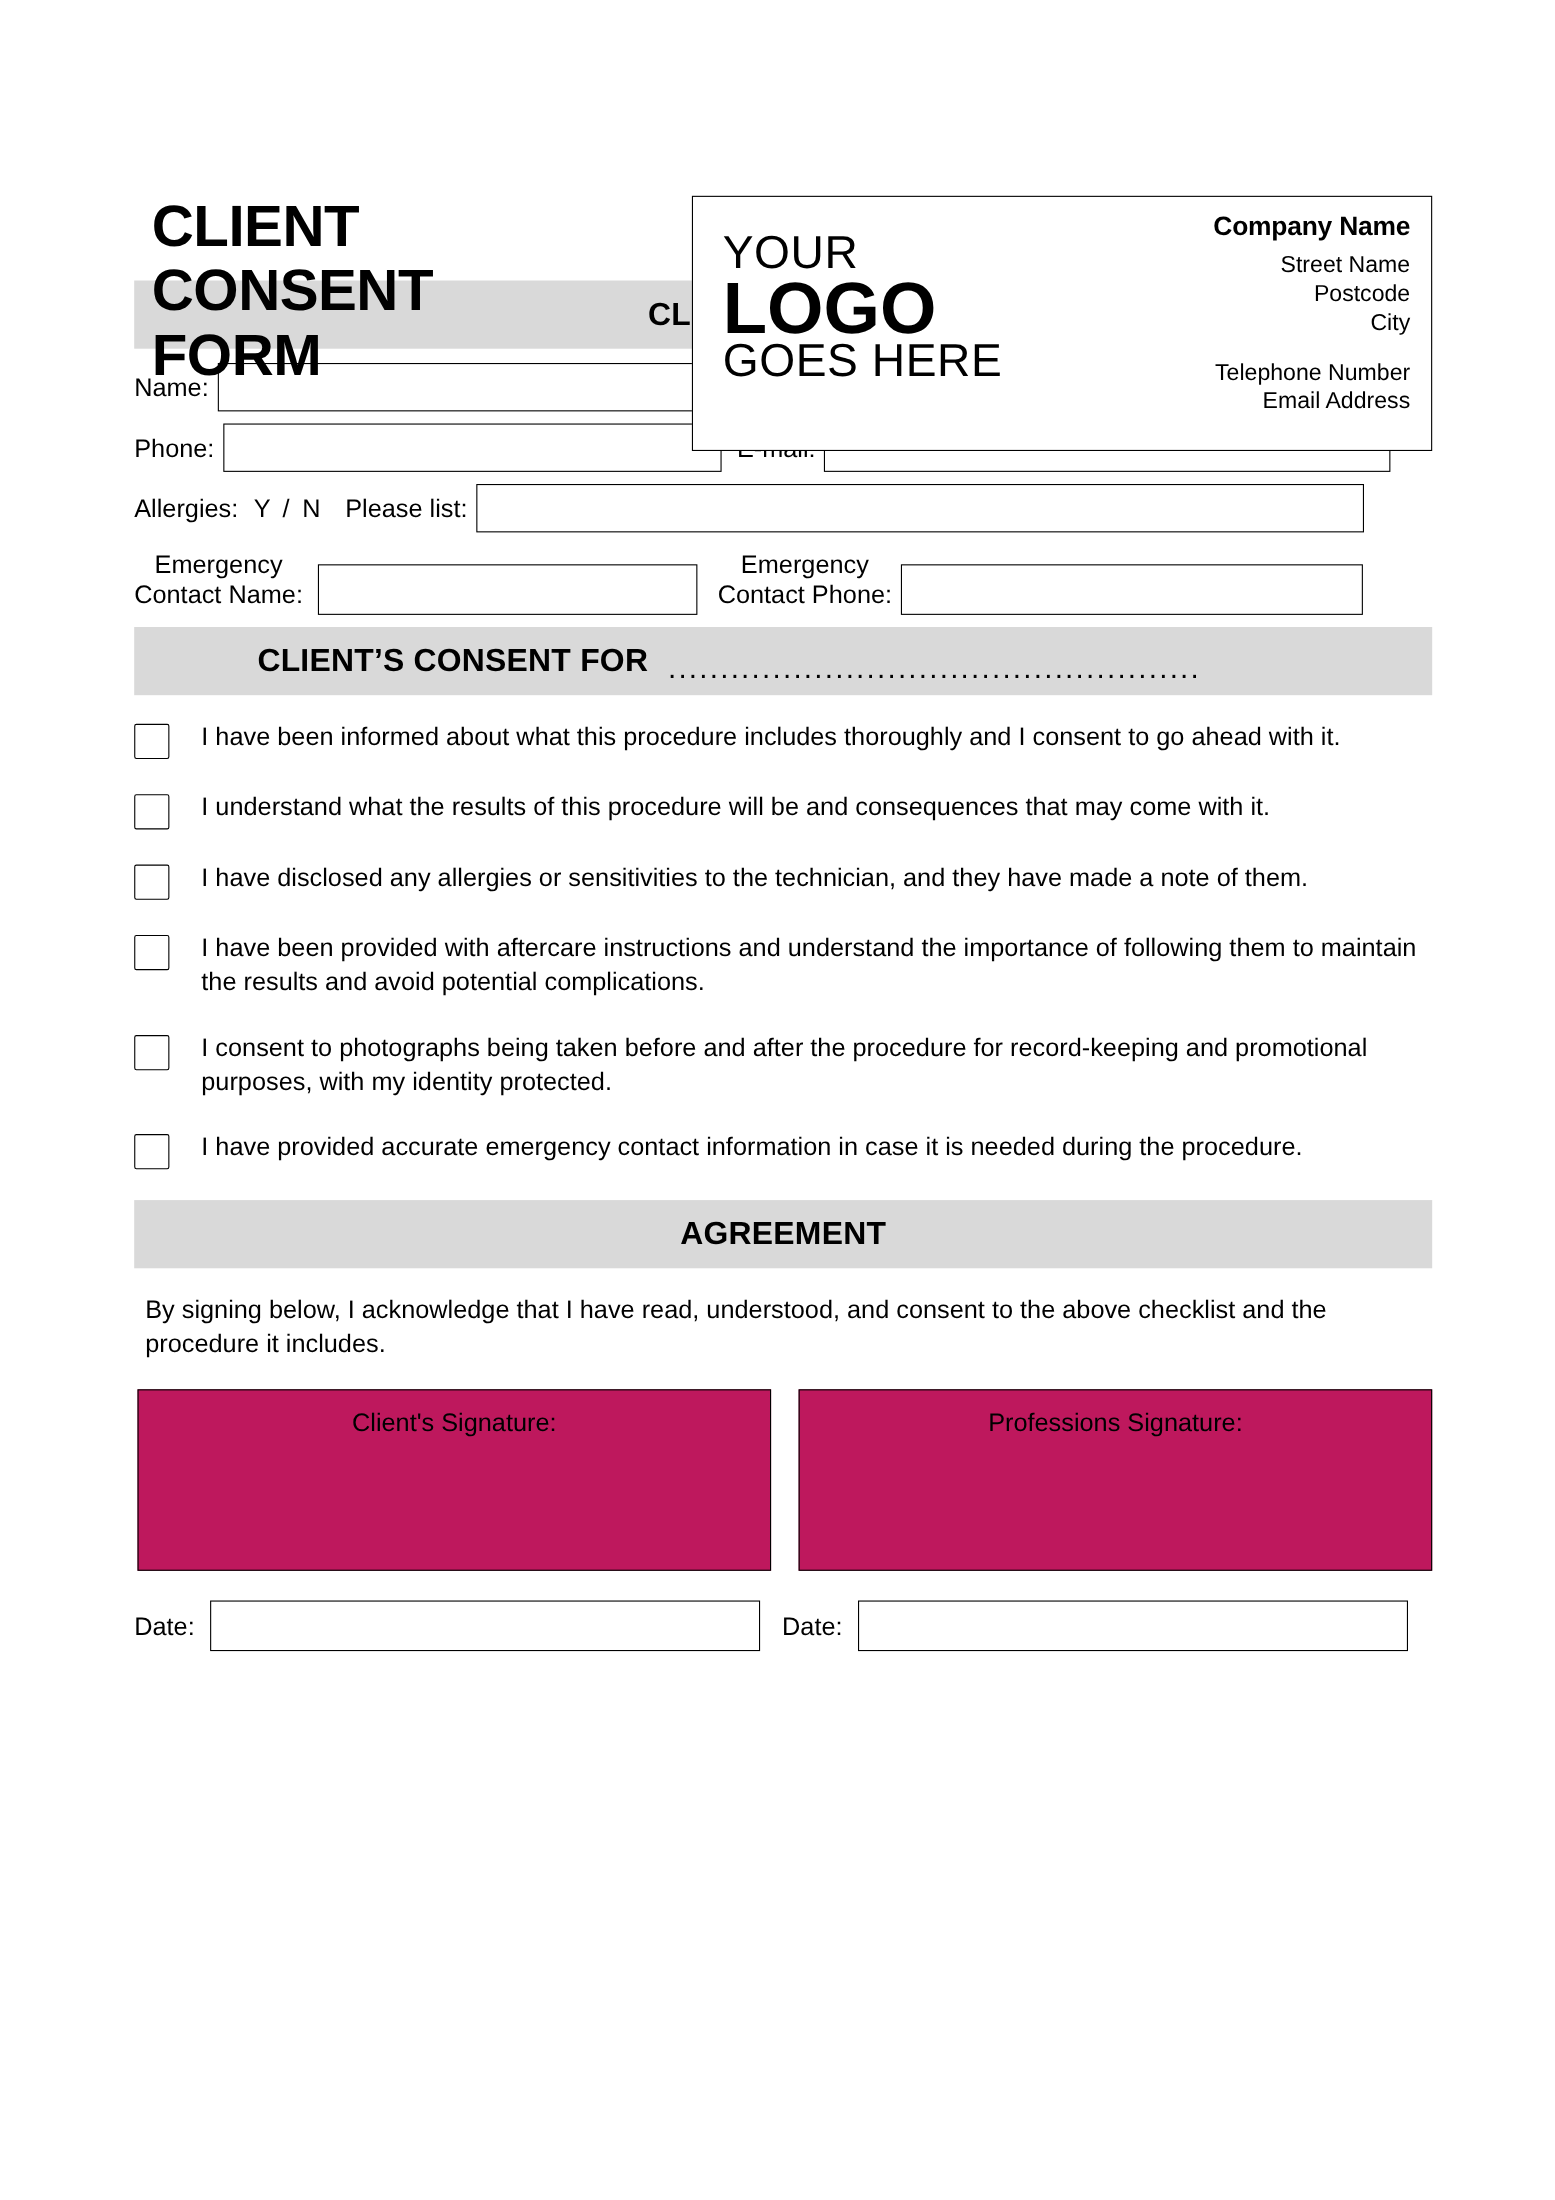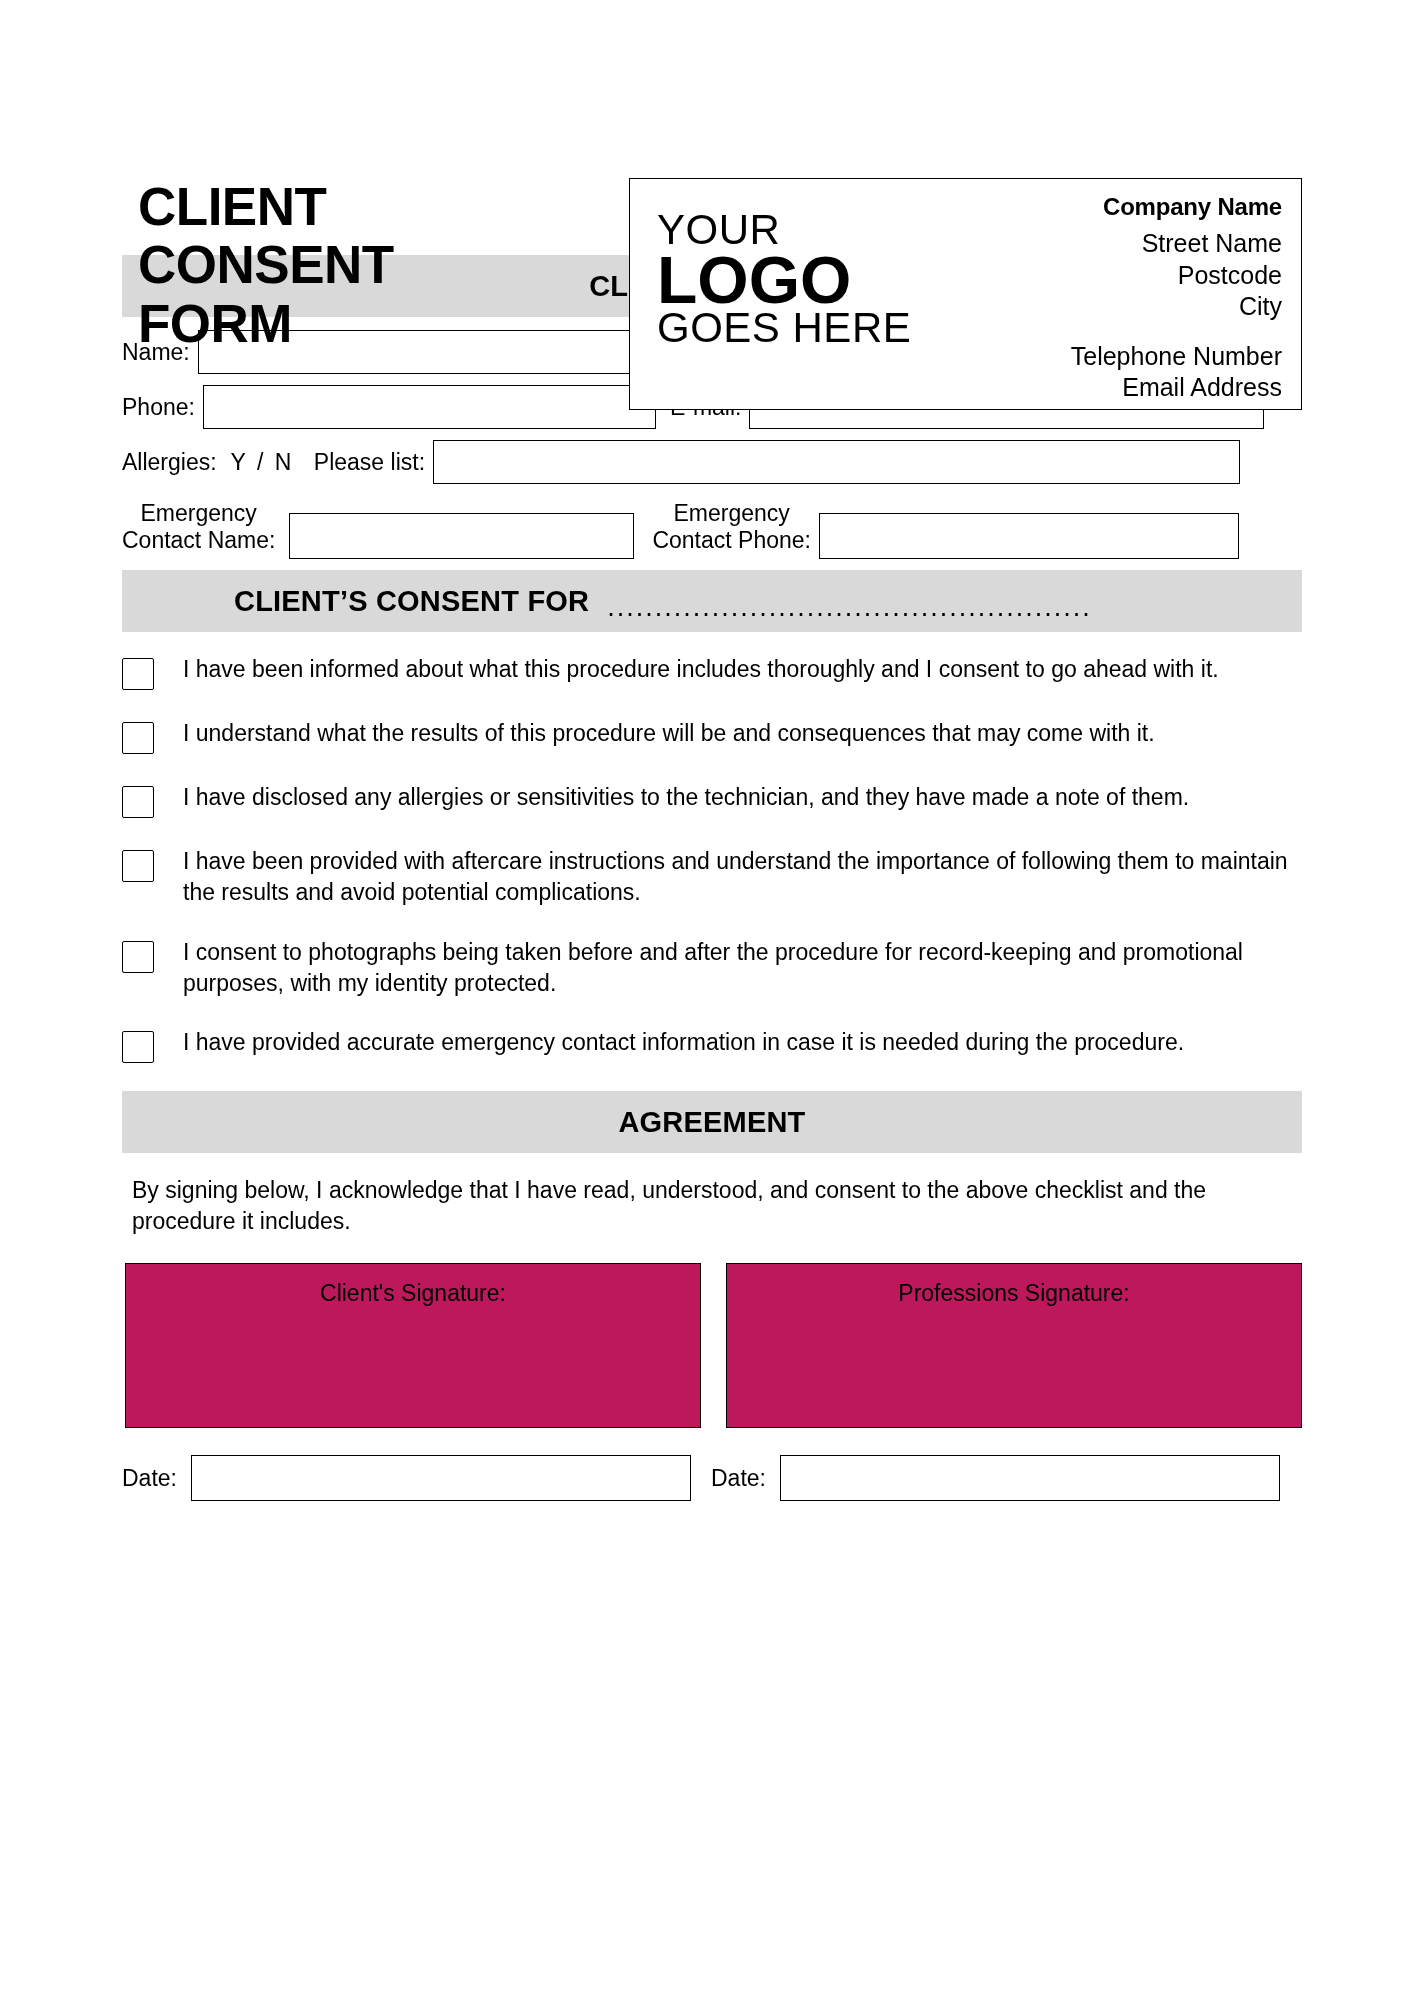--- a/index.html
+++ b/index.html
@@ -95,21 +95,21 @@
     text-align: right;
     line-height: 1.26;
   }
   .company-name {
     font-size: 24px;
     font-weight: 700;
     letter-spacing: -0.2px;
     margin-bottom: 6px;
   }
   .company-line {
-    font-size: 25px;
+    font-size: 21px;
     font-weight: 400;
   }
   .company-gap { height: 18px; }
 
   
   .band {
     background: #d9d9d9;
     height: 62px;
     display: flex;
     align-items: center;

